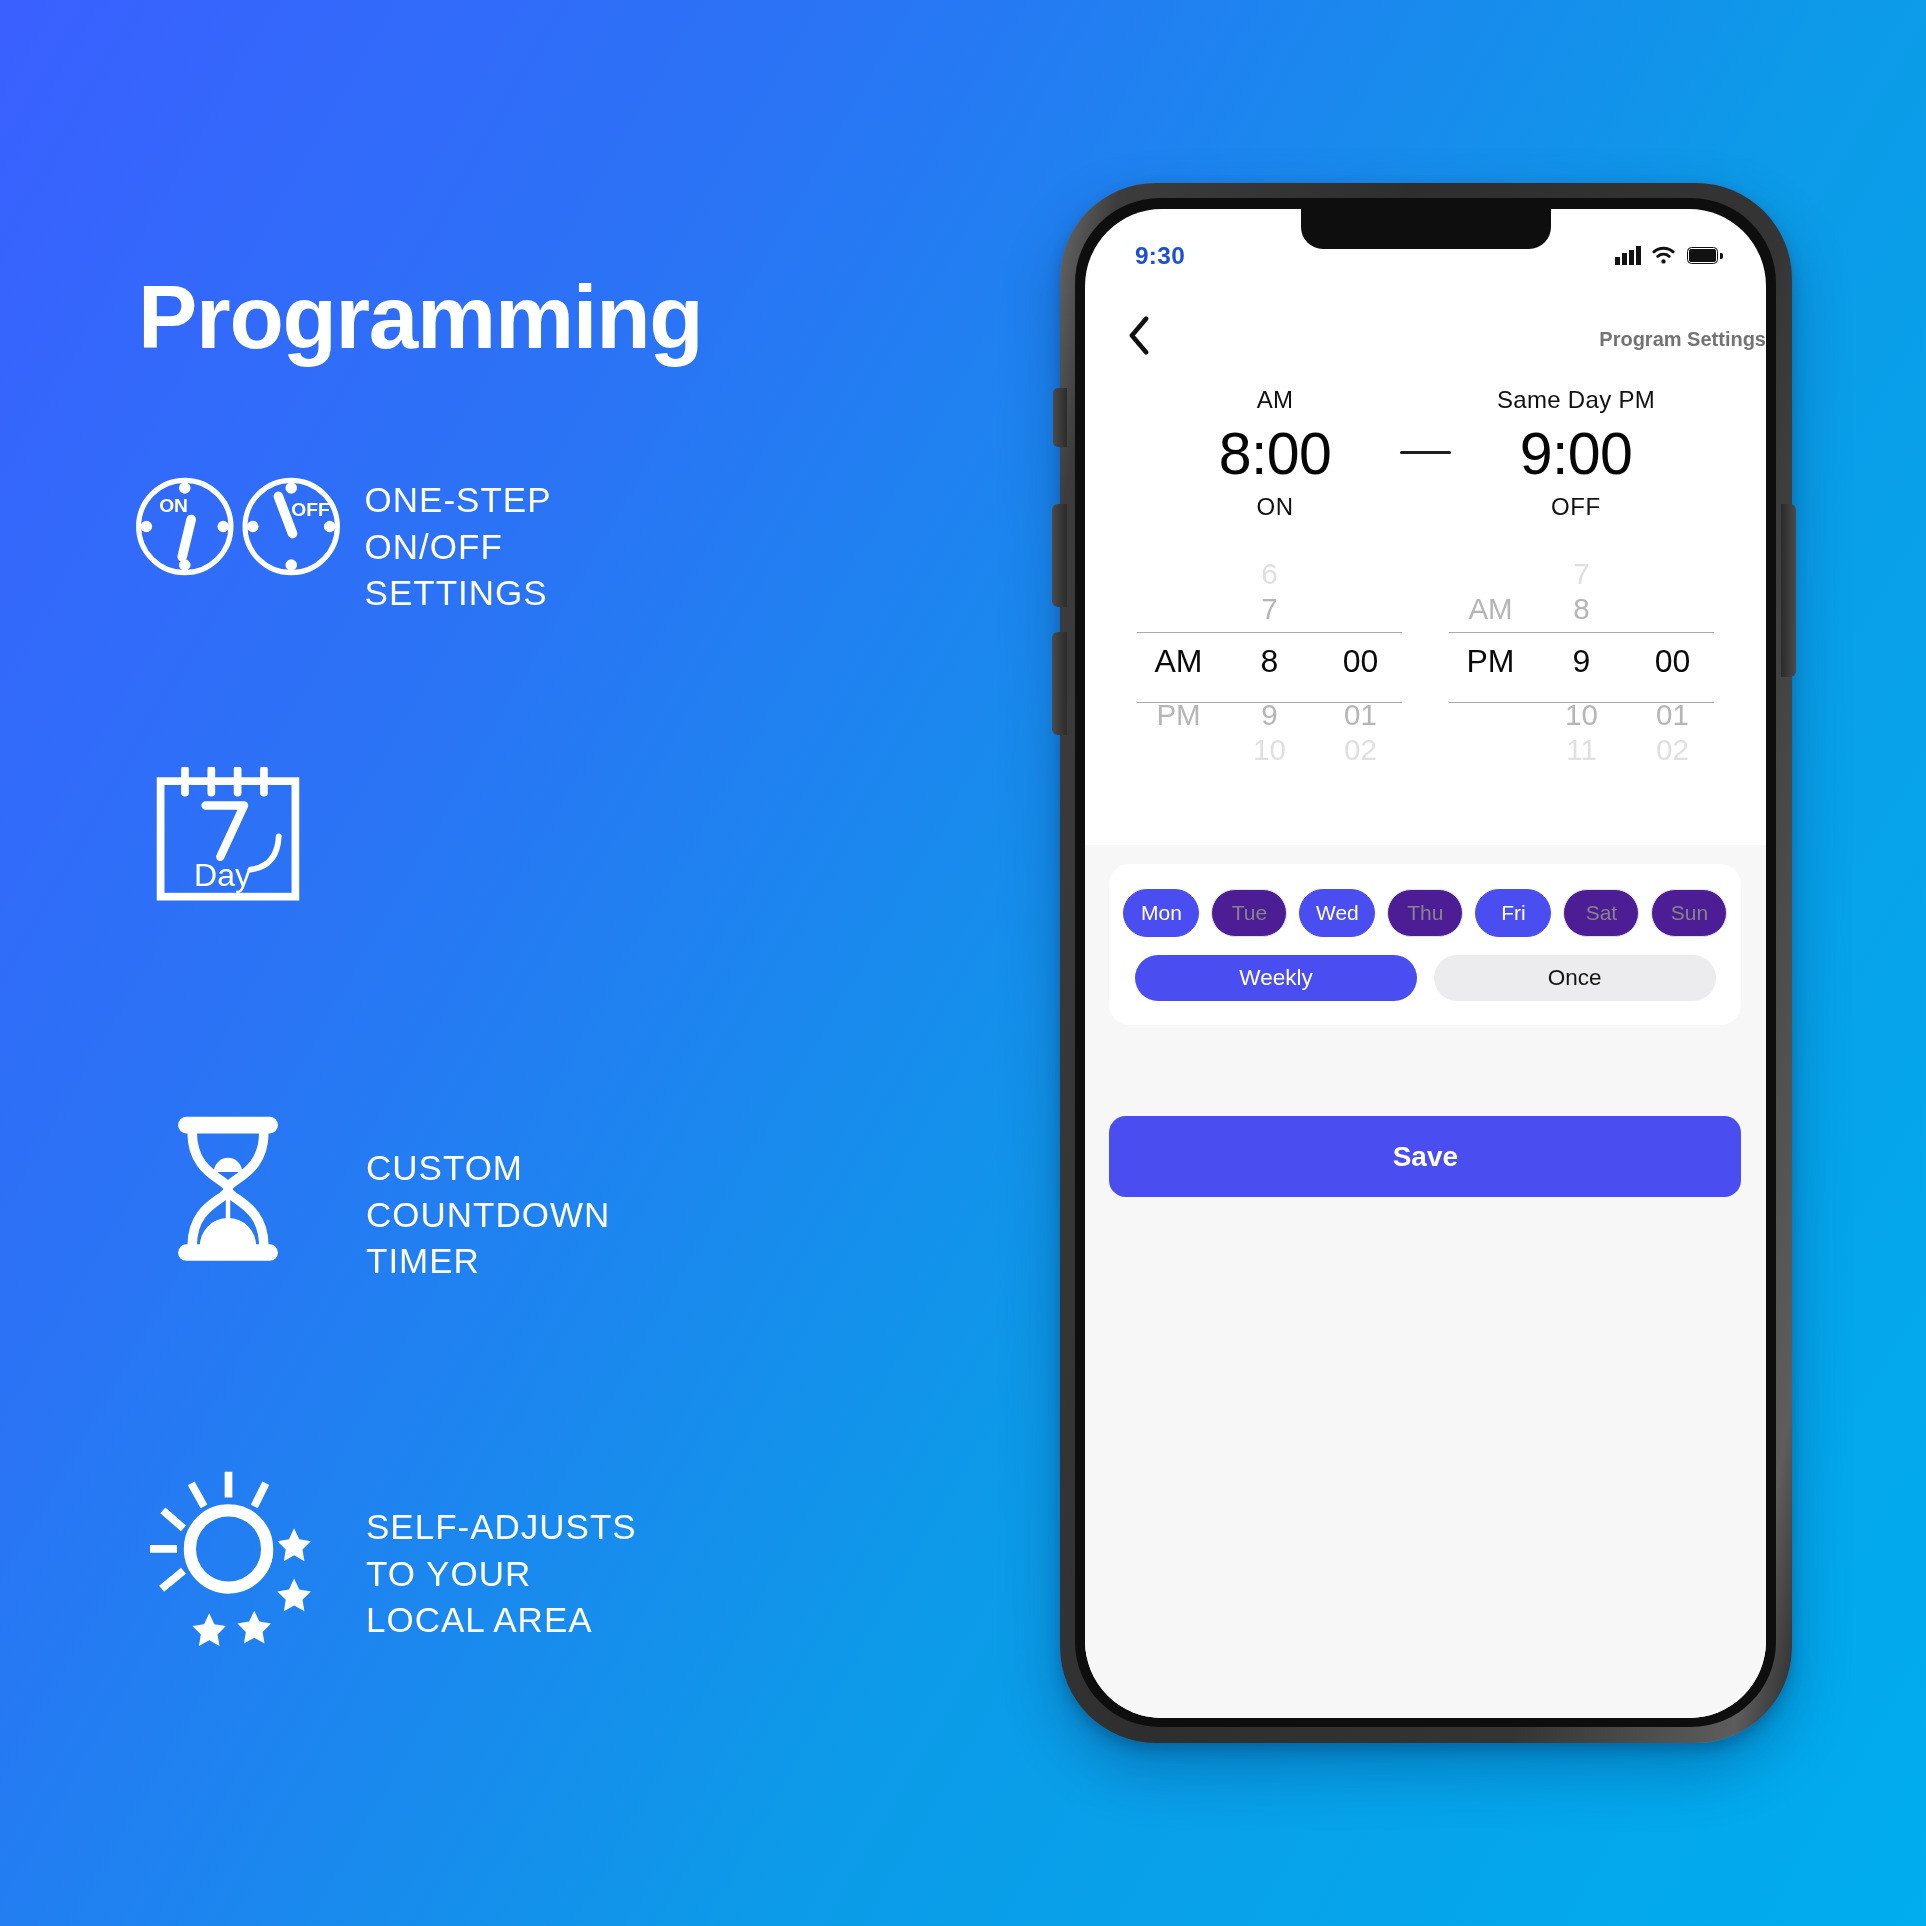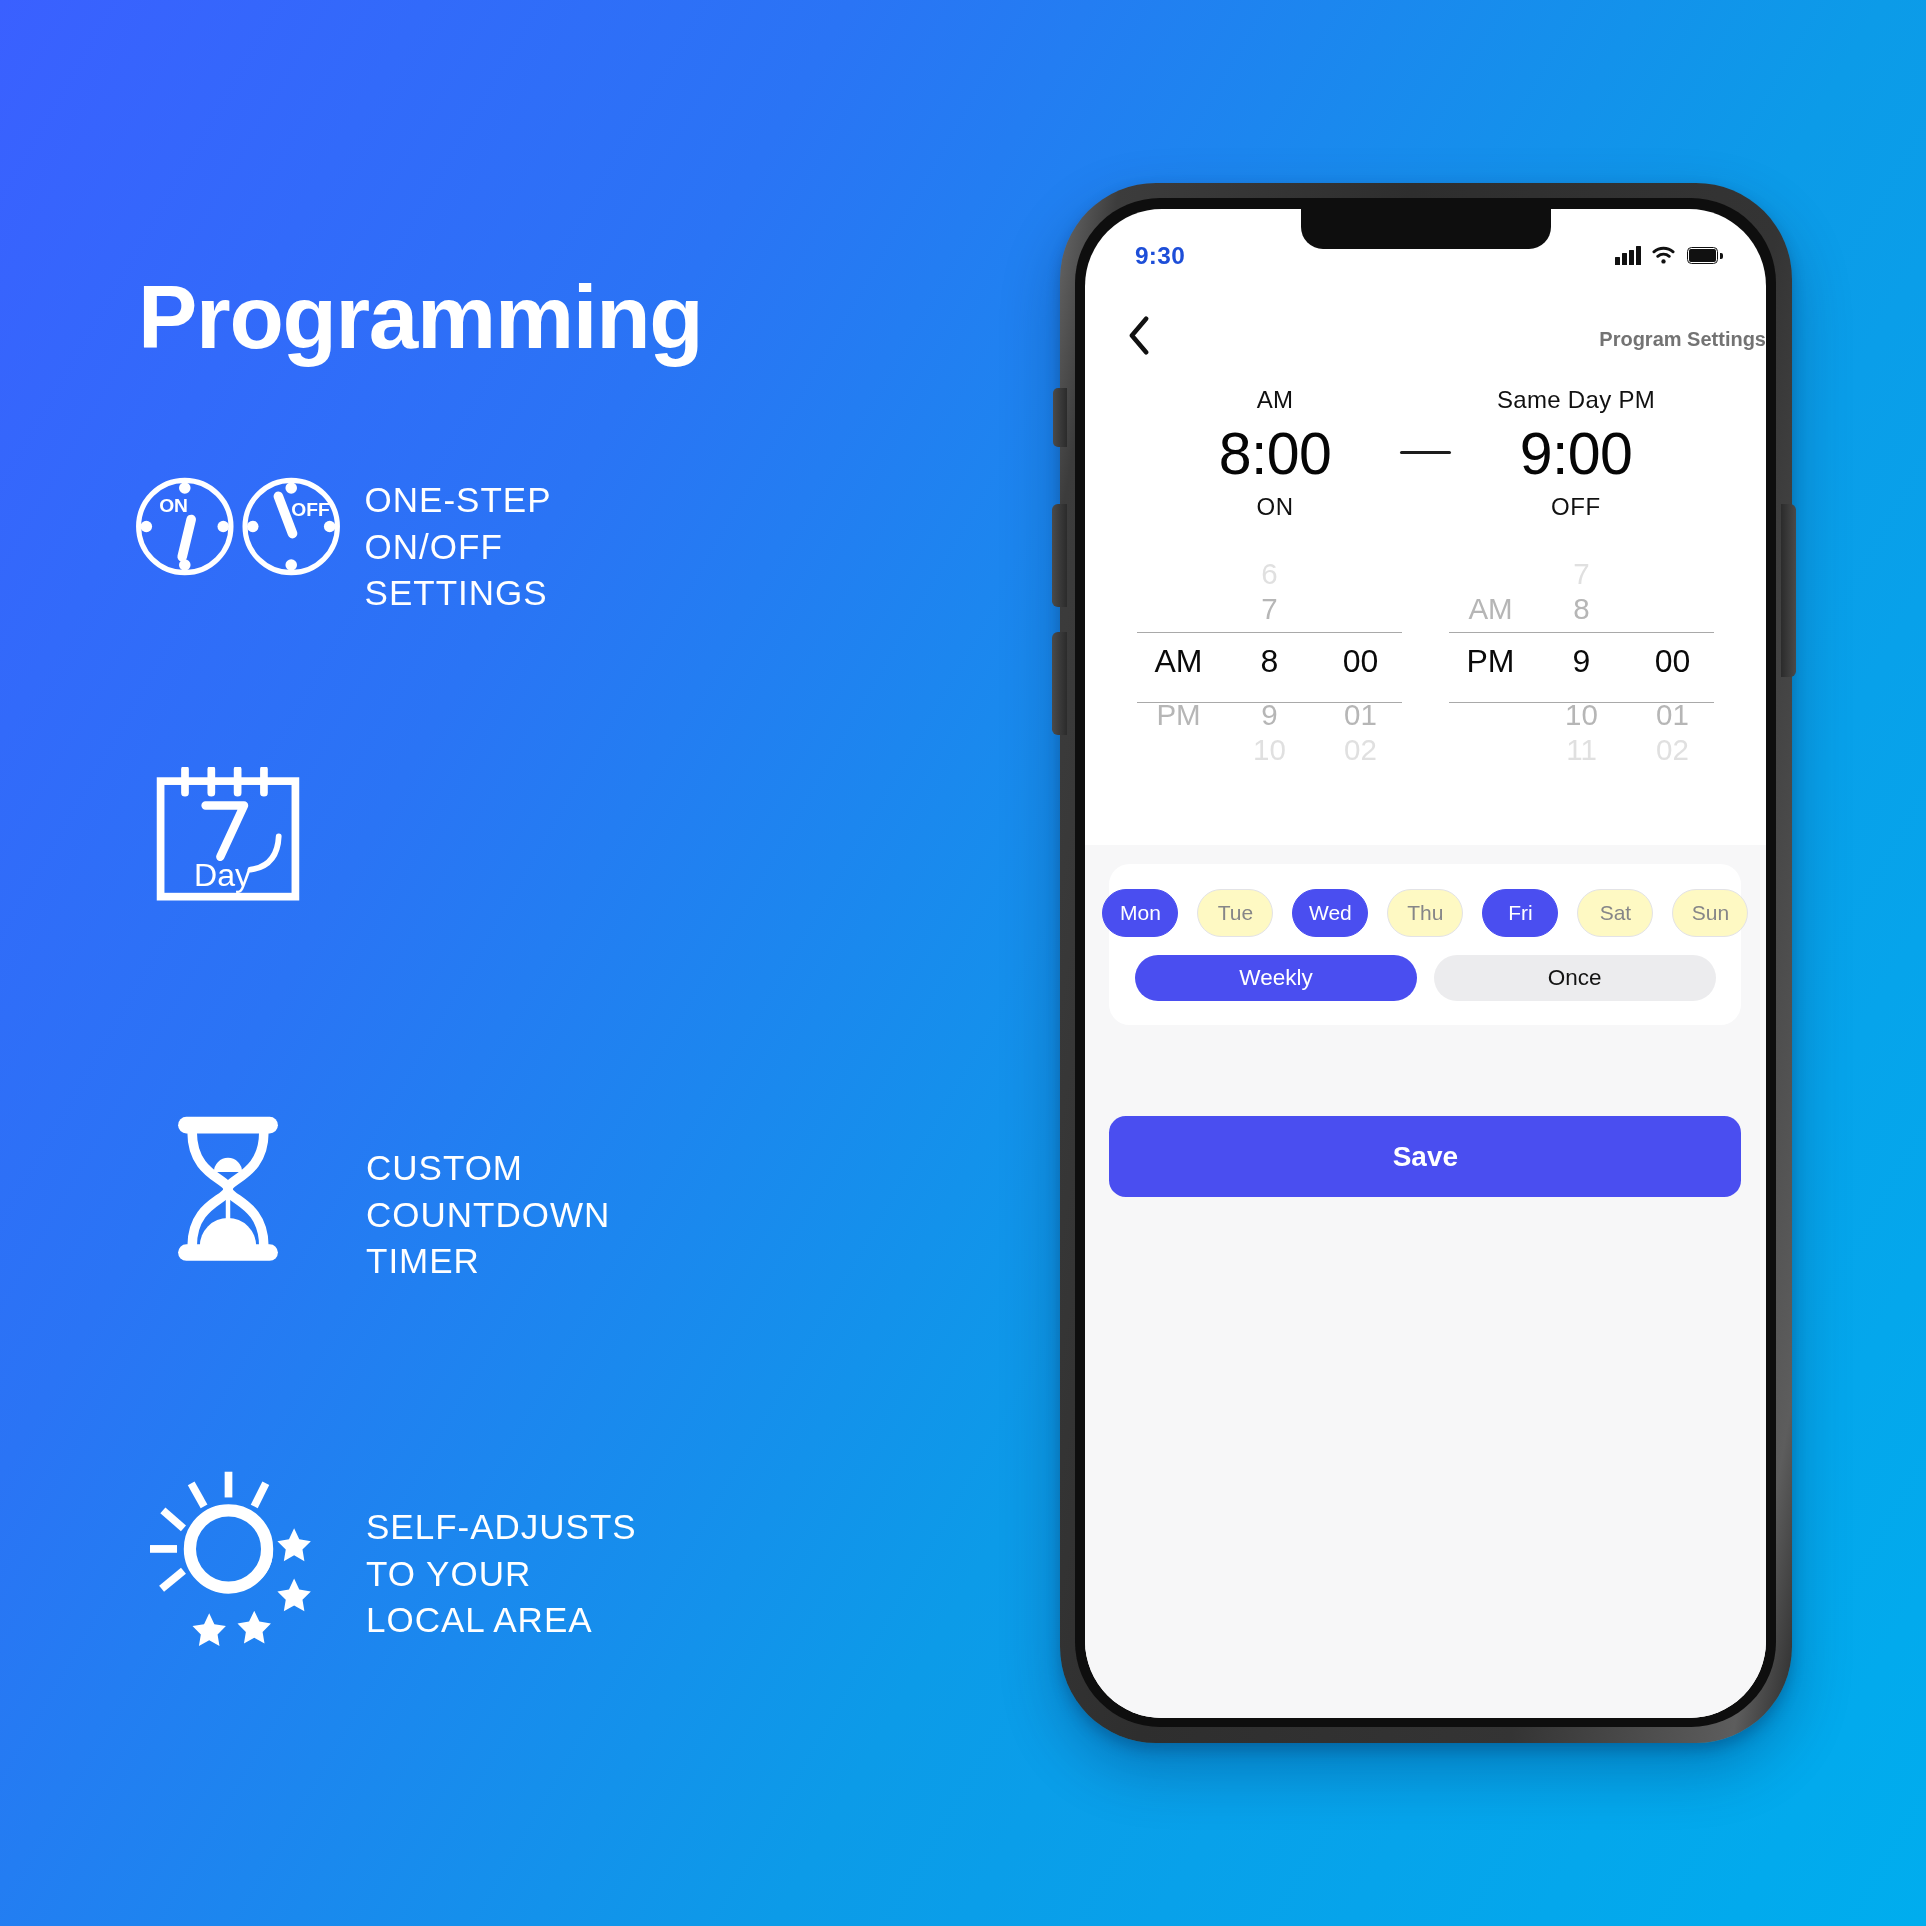--- a/index.html
+++ b/index.html
@@ -131,25 +131,25 @@
   
   .grey-area{
     position:absolute; top:636px; left:0; width:100%; bottom:0; background:#f7f7f8;
   }
   .day-card{
     position:absolute; top:655px; left:24.4px; width:632px; height:161px;
     background:#ffffff; border-radius:20.5px;
     display:flex; flex-direction:column; align-items:center; justify-content:center;
     padding:0 16.7px;
   }
-  .day-row{ display:flex; gap:19px; margin-bottom:18px;}
+  .day-row{ display:flex; gap:12px; margin-bottom:18px;}
   .day-pill{
     width:76px; height:48px; border-radius:26px;
     display:flex; align-items:center; justify-content:center;
-    font-size:21px; border:1.3px solid #e3e3e6; color:#868688; background:#fef9c3;
+    font-size:21px; border:1.3px solid #e3e3e6; color:#868688; background:#4c1d95;
   }
   .day-pill.on{ background:#4a4ef0; border-color:#4a4ef0; color:#ffffff; }
   .mode-row{ display:flex; gap:16.7px; width:100%; justify-content:center;}
   .mode-btn{
     width:282px; height:46px; border-radius:23px;
     display:flex; align-items:center; justify-content:center;
     font-size:22.5px; font-weight:500;
   }
   .mode-btn.on{ background:#4a4ef0; color:#fff; }
   .mode-btn.off{ background:#ececee; color:#141414; }

